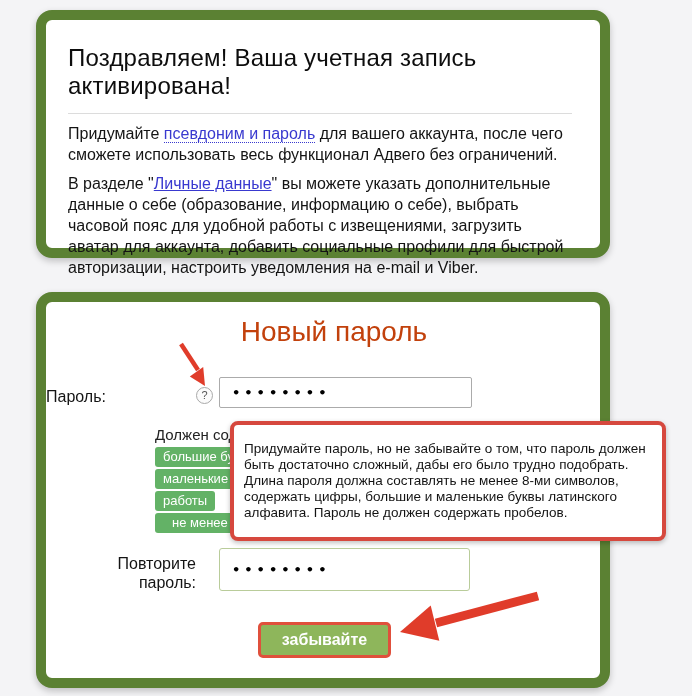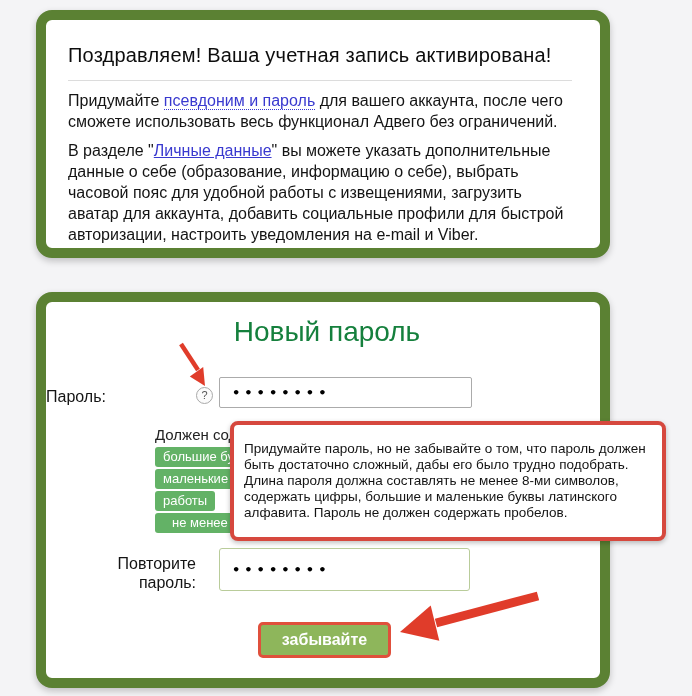--- a/index.html
+++ b/index.html
@@ -19,21 +19,21 @@
     background: #ffffff;
     border: 10px solid #5b8133;
     border-radius: 16px;
     box-shadow: 0 3px 7px rgba(0,0,0,0.22);
   }
   .panel1 { top: 10px; height: 248px; padding: 24px 28px 0 22px; }
   .panel2 { top: 292px; height: 396px; }
 
   
   .panel1 h1 {
-    font-size: 20px;
+    font-size: 24px;
     font-weight: 400;
     color: #0d0d0d;
     letter-spacing: 0.2px;
   }
   .divider {
     border: none;
     border-top: 1px solid #dcdcdc;
     margin: 13px 0 9px;
   }
   .panel1 p {
@@ -42,26 +42,26 @@
     margin-bottom: 8px;
     color: #141414;
   }
   a.link { color: #3939cf; text-decoration: none; cursor: pointer; }
   a.link.dotted { border-bottom: 1px dotted #3939cf; }
   a.link.solid { text-decoration: underline; }
 
   
   .panel2 h2 {
     position: absolute;
-    left: 4px; top: 14px;
+    left: 11px; top: 14px;
     width: 100%;
     text-align: center;
     font-size: 28px;
     font-weight: 400;
-    color: #15803d;
+    color: #c2410c;
   }
   .arrow-svg { position: absolute; pointer-events: none; }
   .arrow1 { left: 129px; top: 38px; width: 40px; height: 52px; }
   .arrow2 { left: 346px; top: 286px; width: 150px; height: 58px; }
 
   .pw-label {
     position: absolute;
     left: 0; top: 86px;
     width: 148px;
     font-size: 16px;

